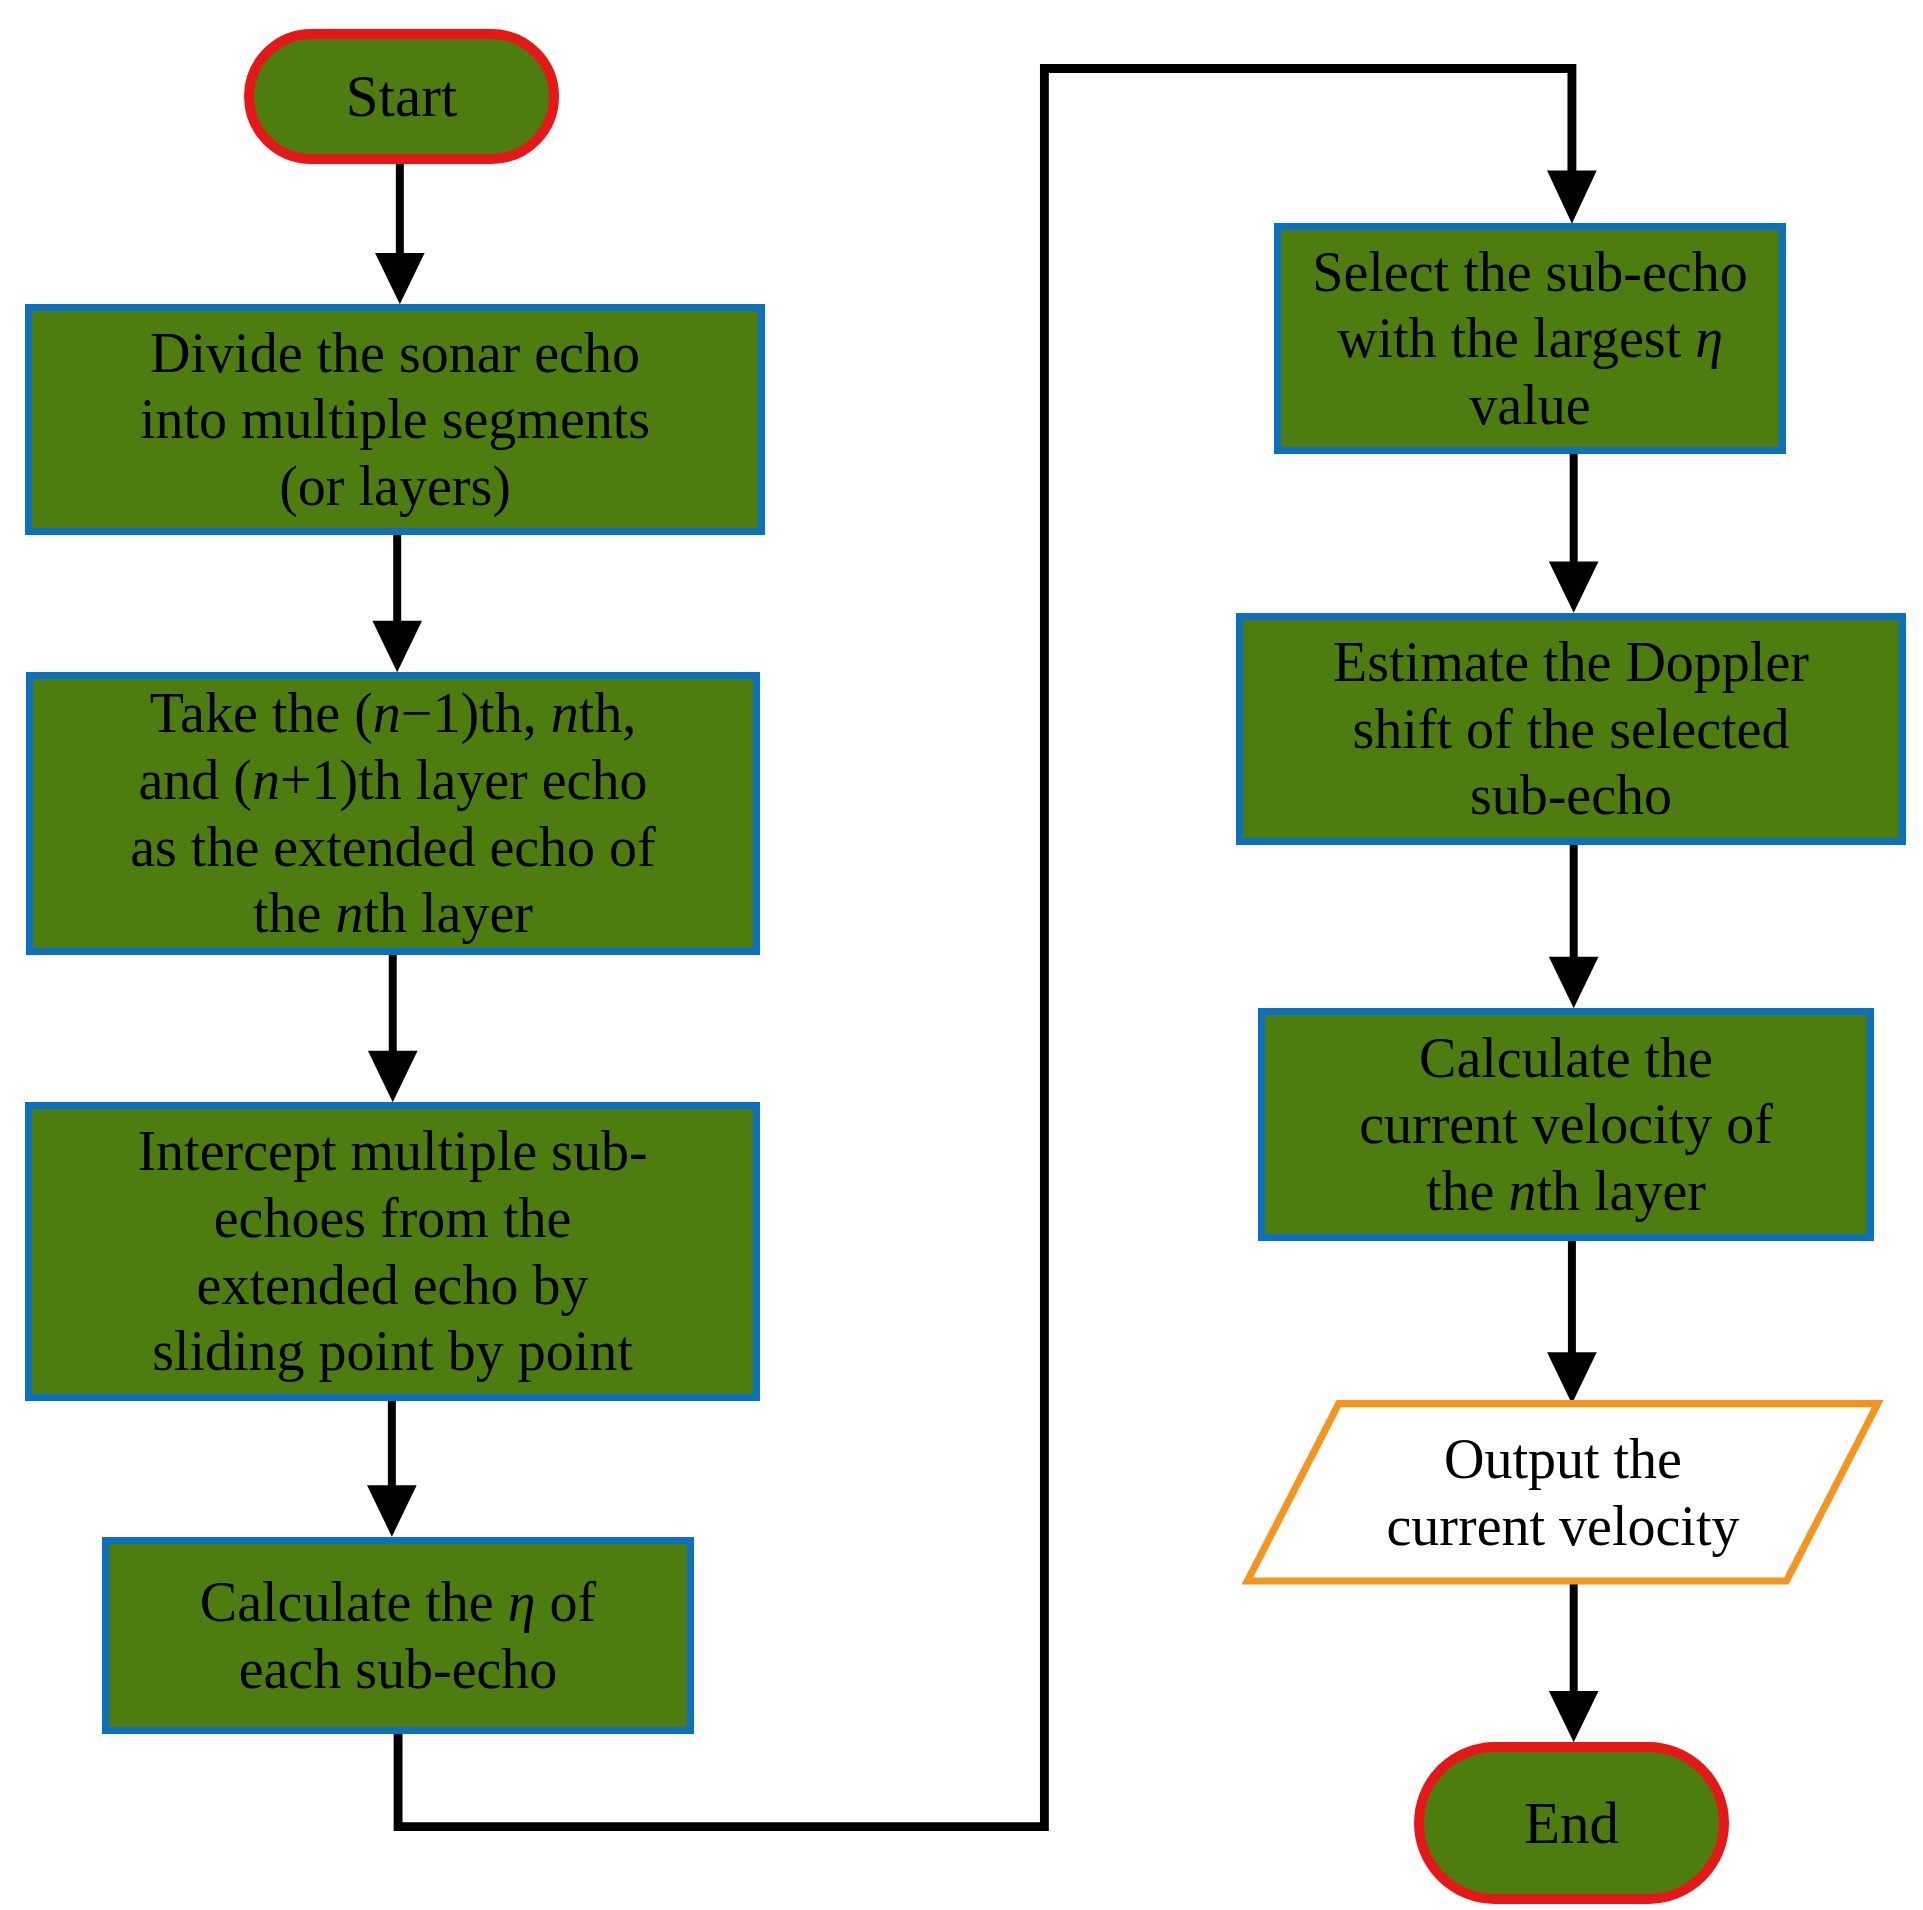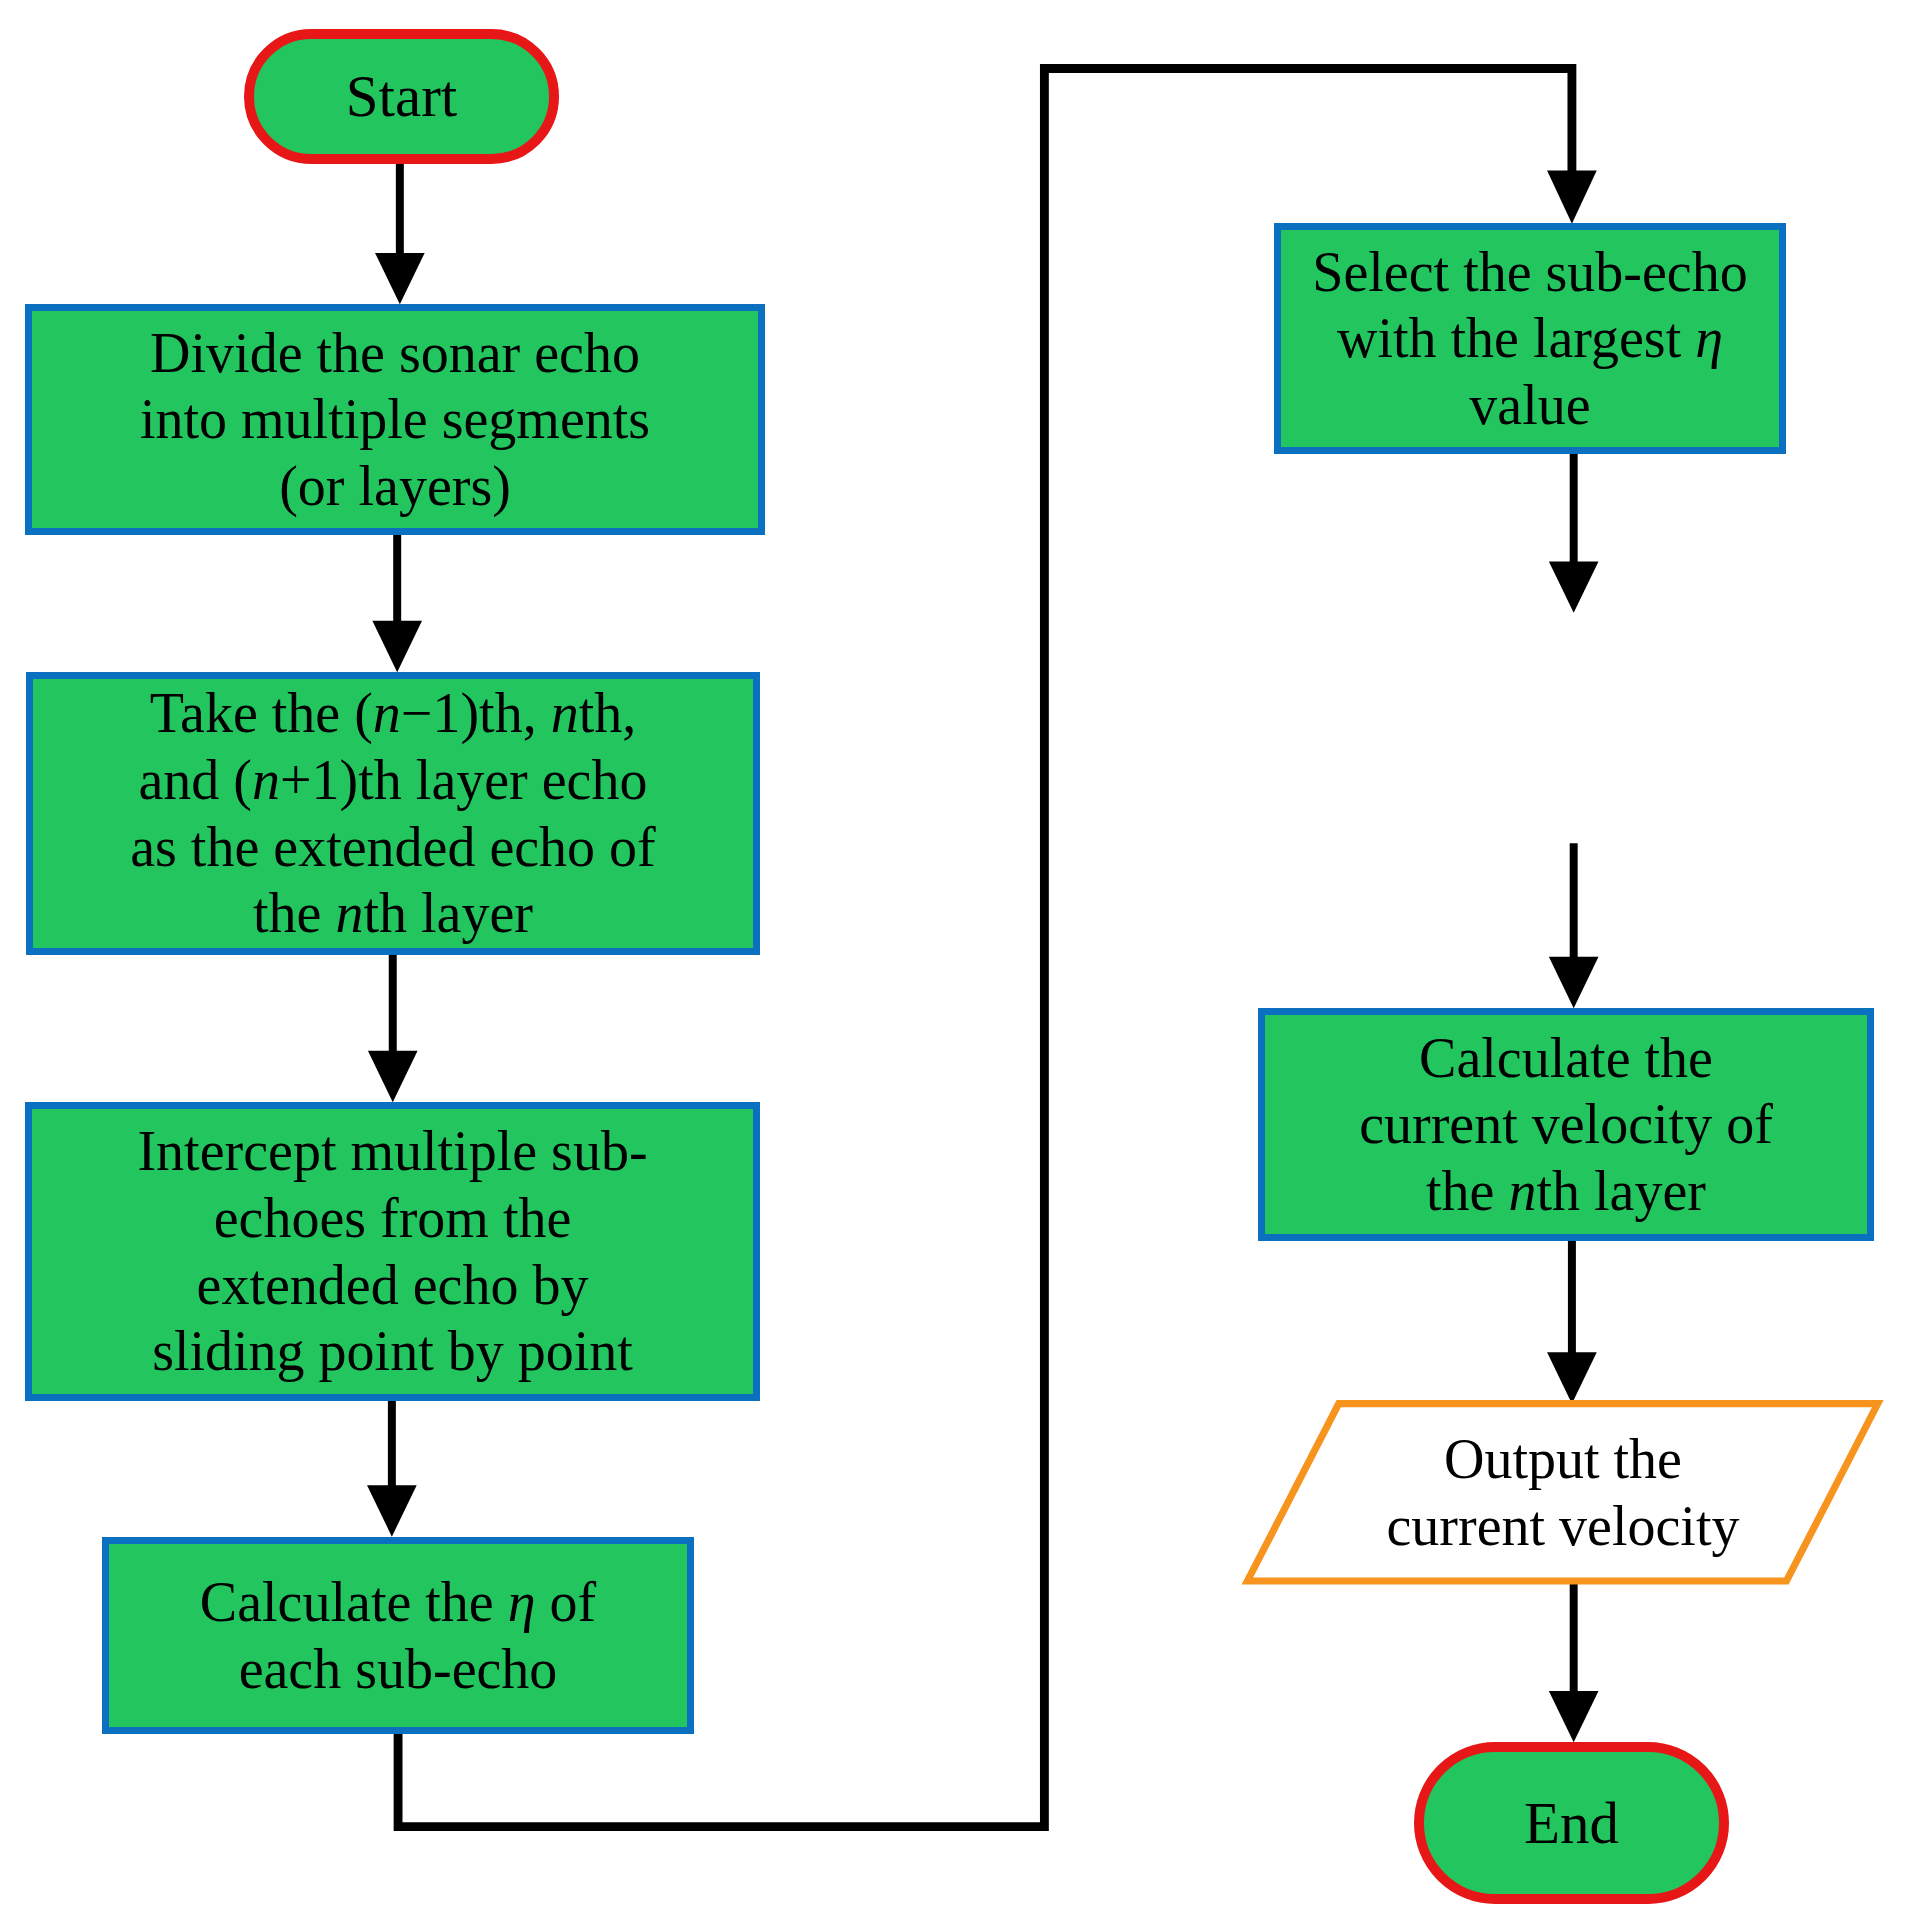--- a/index.html
+++ b/index.html
@@ -17,21 +17,21 @@
     font-family:"Liberation Serif","DejaVu Serif",serif;
     color:var(--text);
     overflow:hidden;
   }
   #wires{position:absolute;left:0;top:0;width:1923px;height:1911px;z-index:0;}
   .node{
     position:absolute;
     box-sizing:border-box;
     display:flex;align-items:center;justify-content:center;
     text-align:center;
-    background:#22c55e;
+    background:#4d7c0f;
     z-index:1;
     font-size:56px;
     line-height:1.19;
   }
   .process{border:7px solid var(--process-border);}
   .terminator{
     border:10.6px solid var(--terminator-border);
     border-radius:886px;
     font-size:59px;
   }
@@ -117,20 +117,23 @@
   </div>
 
   <div class="node process" style="left:25px;top:1102px;width:735px;height:299px;">
     <span>Intercept multiple sub-<br>echoes from the<br>extended echo by<br>sliding point by point</span>
   </div>
 
   <div class="node process" style="left:1274px;top:223px;width:512px;height:231px;">
     <span>Select the sub-echo<br>with the largest <i>η</i><br>value</span>
   </div>
 
+  <div class="node process" style="left:1236px;top:613px;width:670px;height:232px;">
+    <span>Estimate the Doppler<br>shift of the selected<br>sub-echo</span>
+  </div>
 
   <div class="node process" style="left:1258px;top:1008px;width:616px;height:233px;">
     <span>Calculate the<br>current velocity of<br>the <i>n</i>th layer</span>
   </div>
 
   <div class="io-label" style="left:1248px;top:1404px;width:630px;height:177px;">
     <span>Output the<br>current velocity</span>
   </div>
 
   <div class="node terminator" style="left:1414px;top:1742px;width:315px;height:162px;">

